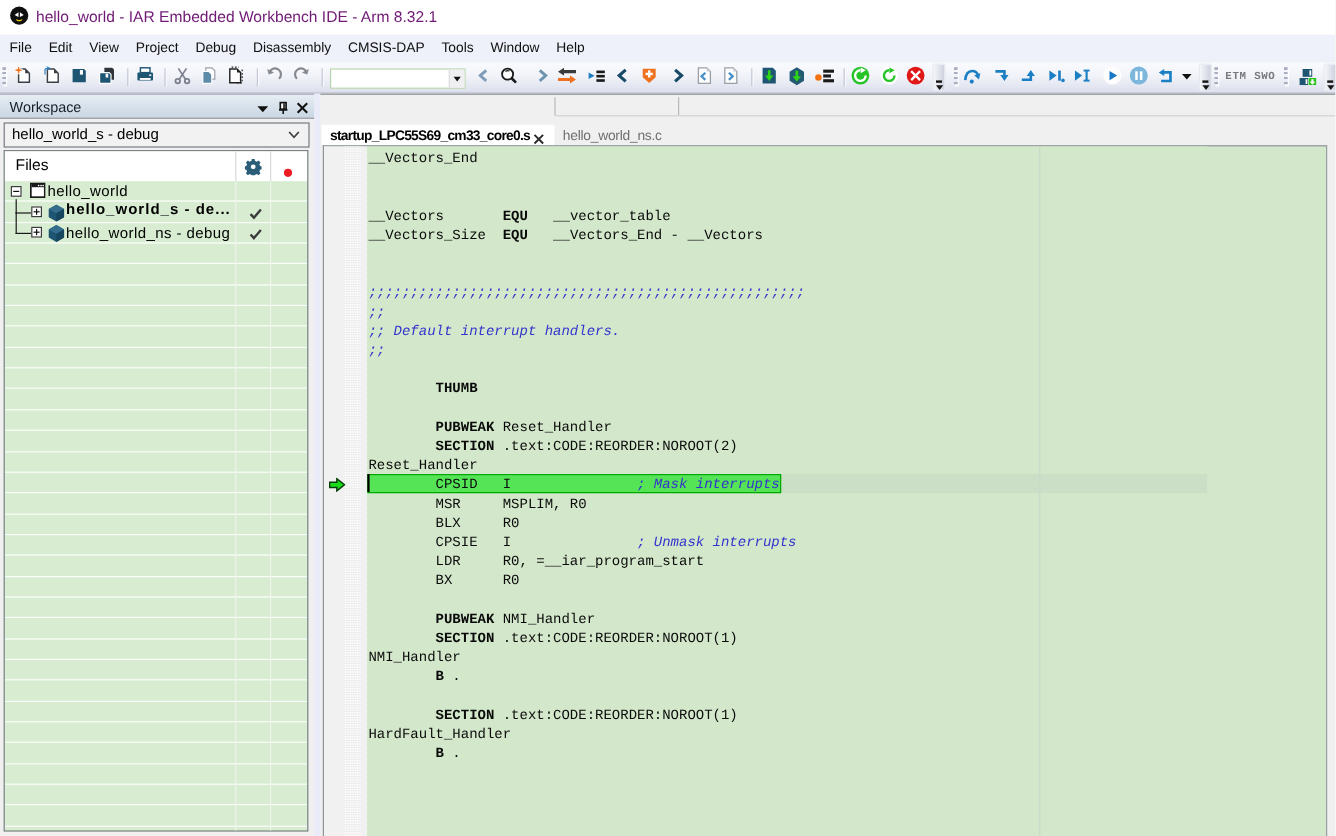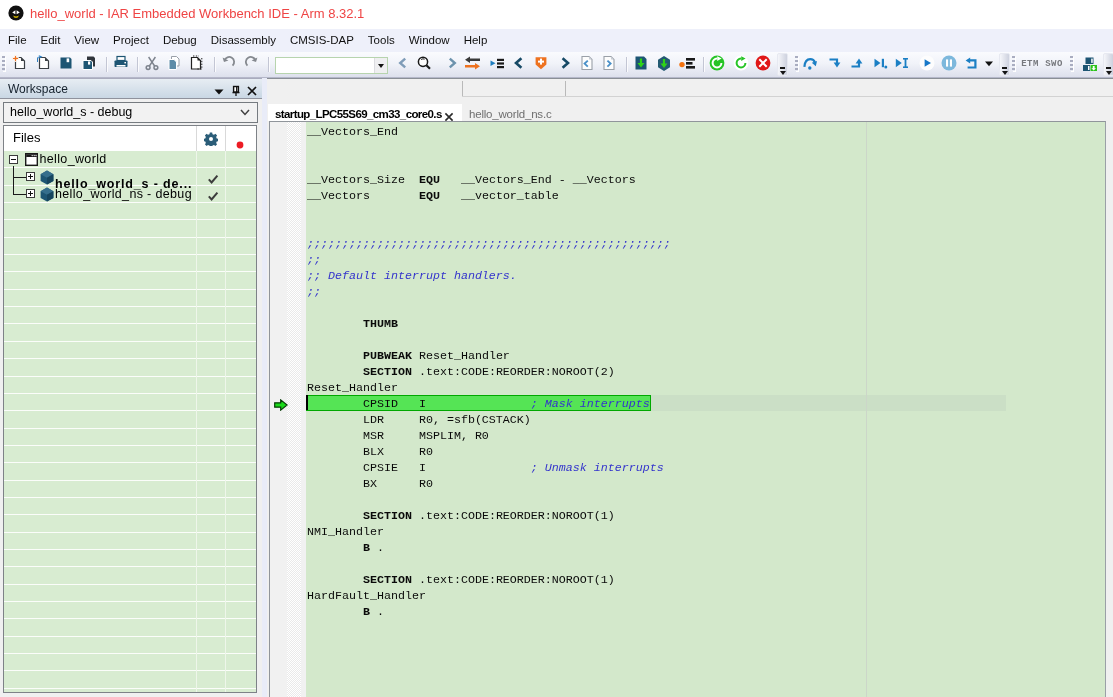--- a/index.html
+++ b/index.html
@@ -3,21 +3,21 @@
 <meta charset="utf-8">
 <style>
 html,body{margin:0;padding:0;background:#ffffff;}
 *{box-sizing:border-box;}
 #app{position:relative;width:1113px;height:697px;overflow:hidden;
   font-family:"Liberation Sans",sans-serif;background:#f0f0f0;}
 
 #titlebar{position:absolute;left:0;top:0;width:1113px;height:29px;background:#ffffff;}
 #app-icon{position:absolute;left:8px;top:5px;width:16px;height:16px;}
 #title-text{position:absolute;left:30px;top:0;height:29px;line-height:28px;
-  font-size:13px;color:#ef4444;}
+  font-size:13px;color:#701a75;}
 
 #menubar{position:absolute;left:0;top:29px;width:1113px;height:23px;background:#eef0fa;}
 .menu-item{display:inline-block;padding:0 7px;line-height:23px;font-size:11.5px;color:#101010;}
 #menubar{padding-left:1px;}
 
 #toolbar{position:absolute;left:0;top:52px;width:1113px;height:26px;
   background:linear-gradient(#fafbfe 0%,#f1f3f9 45%,#e2e5f0 85%,#dde0ec 100%);
   border-bottom:1px solid #b4b7c9;}
 .tb{position:absolute;top:3px;width:16px;height:16px;}
 .tb svg{display:block;}
@@ -473,21 +473,21 @@
         <div class="tline" style="left: 9px; width: 13px; height: 1px; top: 25.525px;"></div>
         <div class="expander" style="left: 22px; top: 21.025px;">
           <span class="h"></span>
           <span class="v"></span>
         </div>
         <span style="position: absolute; left: 36px; top: 18.525px; width: 14px; height: 15px;"><svg width="14" height="15" viewBox="0 0 14 15">
             <path d="M7 0.6 L13.4 4.2 V11 L7 14.6 L0.6 11 V4.2 Z" fill="#1d5573"></path>
    <path d="M7 0.6 L13.4 4.2 L7 7.8 L0.6 4.2 Z" fill="#356e8c"></path>
    <path d="M7 7.8 L13.4 4.2 V11 L7 14.6 Z" fill="#16455e"></path>
           </svg></span>
-        <span class="tree-label b" style="left: 51px; top: 25px; line-height: 16px;">hello_world_s - de...</span>
+        <span class="tree-label b" style="left: 51px; top: 15px; line-height: 16px;">hello_world_s - de...</span>
         <span style="position: absolute; left: 203px; top: 19.525px; width: 12px; height: 12px;"><svg width="12" height="12" viewBox="0 0 12 12">
             <path d="M1.8 6.4 L4.6 9.4 L10.4 2.6" fill="none" stroke="#3c3c3c" stroke-width="2"></path>
           </svg></span>
         <div class="tline" style="left: 9px; width: 1px; top: 26.025px; height: 17.85px;"></div>
         <div class="tline" style="left: 9px; width: 13px; height: 1px; top: 42.875px;"></div>
         <div class="expander" style="left: 22px; top: 38.375px;">
           <span class="h"></span>
           <span class="v"></span>
         </div>
         <span style="position: absolute; left: 36px; top: 35.875px; width: 14px; height: 15px;"><svg width="14" height="15" viewBox="0 0 14 15">
@@ -522,41 +522,42 @@
           </svg></span>
     </div>
     <div id="code">
       <div id="curline-band" style="top: 272.5px;"></div>
       <div id="ruler"></div>
       <div id="curline-box" style="top: 272.5px;"></div>
       <div id="code-lines" style="z-index: 3;">
           <div class="cl"><span>__Vectors_End</span></div>
           <div class="cl"></div>
           <div class="cl"></div>
+          <div class="cl"><span>__Vectors       </span><span class="k">EQU</span><span>   __vector_table</span></div>
           <div class="cl"><span>__Vectors_Size  </span><span class="k">EQU</span><span>   __Vectors_End - __Vectors</span></div>
-          <div class="cl"><span>__Vectors       </span><span class="k">EQU</span><span>   __vector_table</span></div>
           <div class="cl"></div>
           <div class="cl"></div>
           <div class="cl"><span class="c">;;;;;;;;;;;;;;;;;;;;;;;;;;;;;;;;;;;;;;;;;;;;;;;;;;;;</span></div>
           <div class="cl"><span class="c">;;</span></div>
           <div class="cl"><span class="c">;; Default interrupt handlers.</span></div>
           <div class="cl"><span class="c">;;</span></div>
           <div class="cl"></div>
           <div class="cl"><span>        </span><span class="k">THUMB</span></div>
           <div class="cl"></div>
           <div class="cl"><span>        </span><span class="k">PUBWEAK</span><span> Reset_Handler</span></div>
           <div class="cl"><span>        </span><span class="k">SECTION</span><span> .text:CODE:REORDER:NOROOT(2)</span></div>
           <div class="cl"><span>Reset_Handler</span></div>
           <div class="cl"><span>        CPSID   I               </span><span class="c">; Mask interrupts</span></div>
-          <div class="cl"><span>        LDR     R0, =sfb(CSTACK)</span></div>
           <div class="cl"><span>        MSR     MSPLIM, R0</span></div>
           <div class="cl"><span>        BLX     R0</span></div>
           <div class="cl"><span>        CPSIE   I               </span><span class="c">; Unmask interrupts</span></div>
+          <div class="cl"><span>        LDR     R0, =__iar_program_start</span></div>
           <div class="cl"><span>        BX      R0</span></div>
           <div class="cl"></div>
+          <div class="cl"><span>        </span><span class="k">PUBWEAK</span><span> NMI_Handler</span></div>
           <div class="cl"><span>        </span><span class="k">SECTION</span><span> .text:CODE:REORDER:NOROOT(1)</span></div>
           <div class="cl"><span>NMI_Handler</span></div>
           <div class="cl"><span>        </span><span class="k">B</span><span> .</span></div>
           <div class="cl"></div>
           <div class="cl"><span>        </span><span class="k">SECTION</span><span> .text:CODE:REORDER:NOROOT(1)</span></div>
           <div class="cl"><span>HardFault_Handler</span></div>
           <div class="cl"><span>        </span><span class="k">B</span><span> .</span></div>
         </div>
       <div id="caret" style="top: 273px;"></div>
     </div>

